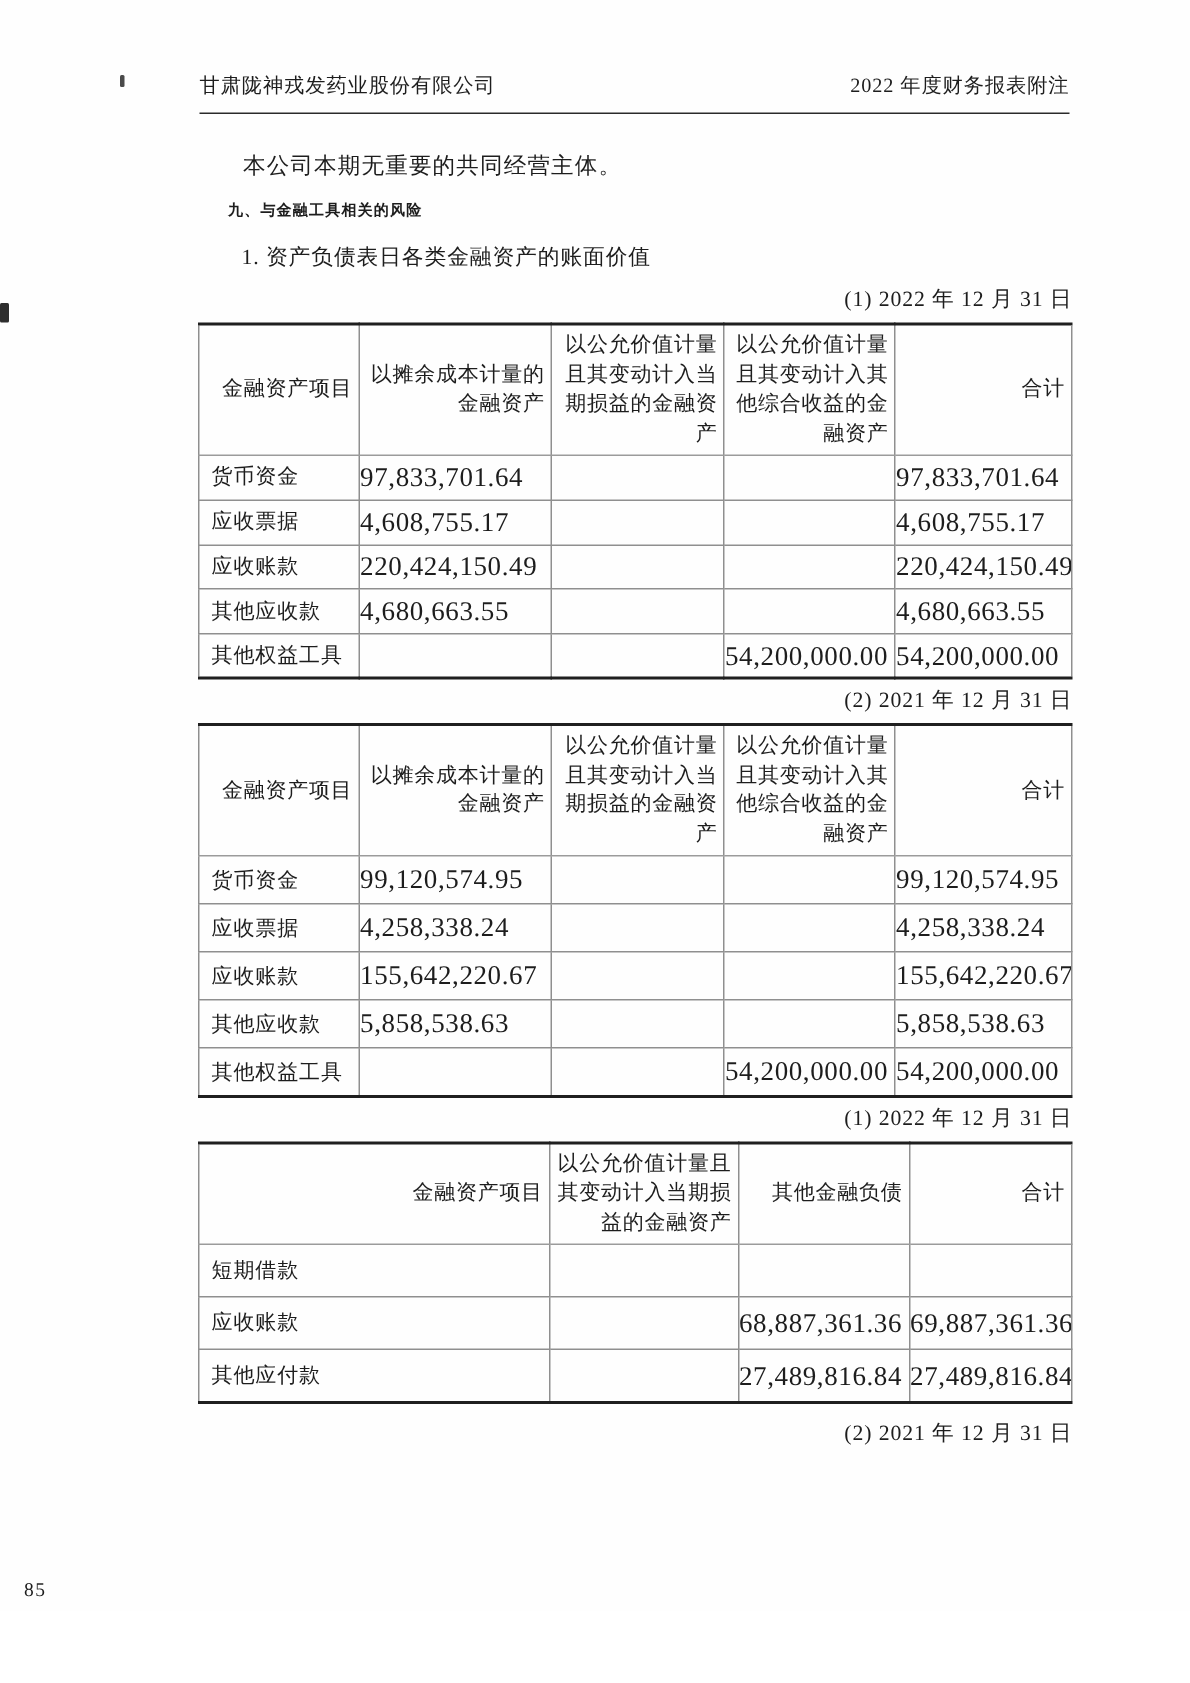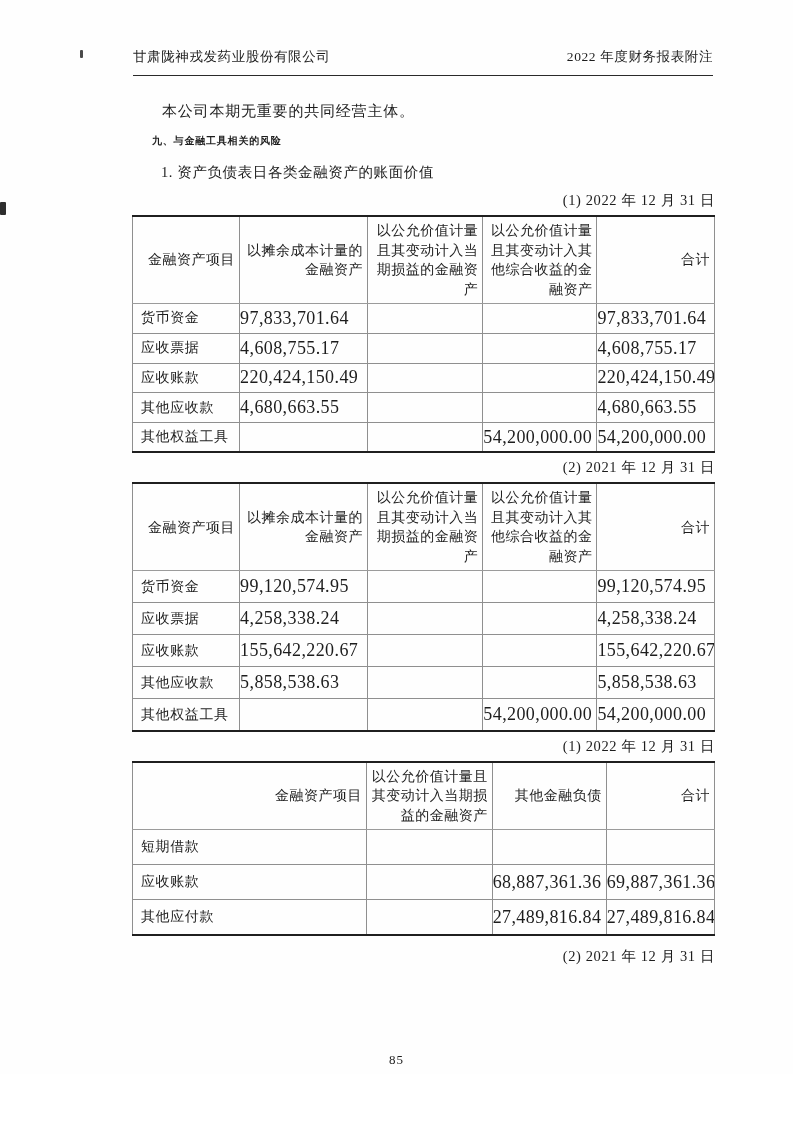--- a/index.html
+++ b/index.html
@@ -73,21 +73,21 @@
   }
   .tbl-a1 th { height:80px; }
   .tbl-a1 td { height:29.8px; }
   .tbl-a2 th { height:80px; }
   .tbl-a2 td { height:32px; }
   .tbl-l1 th { height:62px; }
   .tbl-l1 td { height:35px; }
   
   .pagenum {
     position:absolute; top:1052px; left:0; width:793px;
-    text-align:center; font-size:13px; letter-spacing:1px;
+    text-align:left; font-size:13px; letter-spacing:1px;padding-left:16px;
   }
   
   .speck { position:absolute; background:#2e2e2e; border-radius:1px; }
   .speck-1 { left:0; top:202px; width:6px; height:13px; }
   .speck-2 { left:80px; top:50px; width:3px; height:8px; background:#4a4a4a; }
   .gap-s { height:2px; }
   .gap-m { height:6px; }
 </style>
 </head>
 <body>

